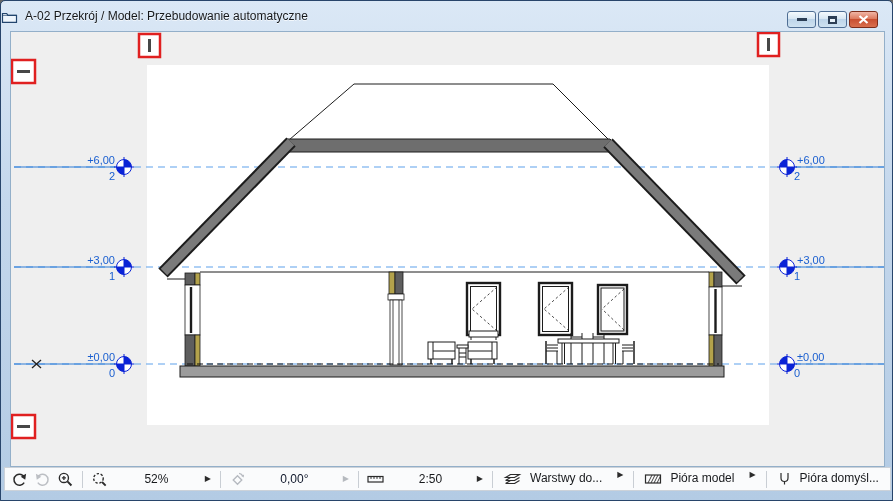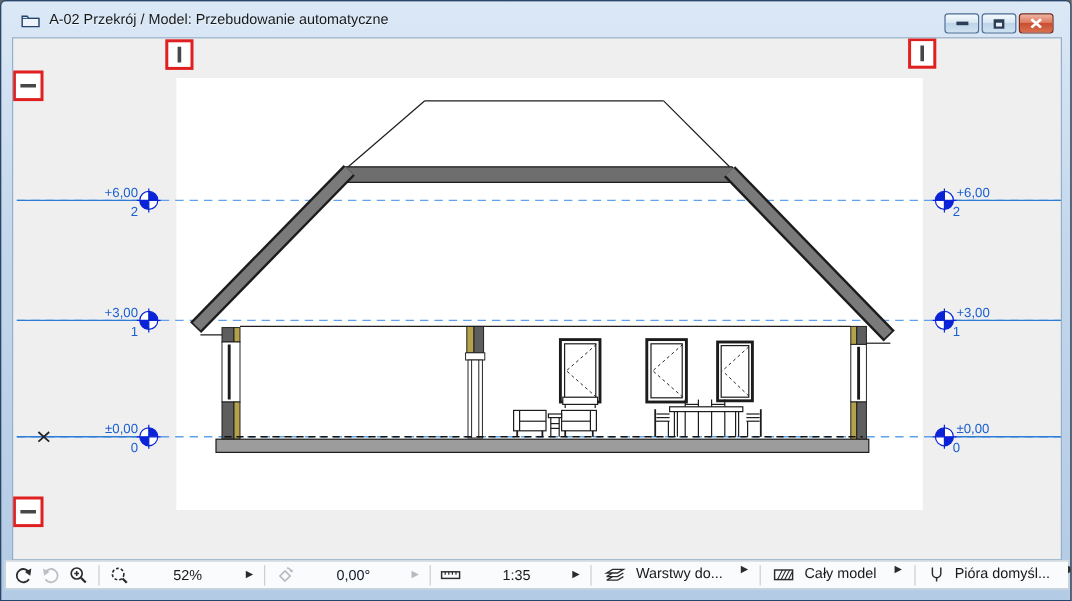--- a/index.html
+++ b/index.html
@@ -1,18 +1,18 @@
 <!DOCTYPE html>
 <html><head>
 <meta charset="utf-8">
 <style>
   html,body{margin:0;padding:0;background:#666;font-family:"Liberation Sans",sans-serif;}
   .window{position:relative;width:893px;height:501px;background:linear-gradient(180deg,#dbe8f6 0%,#c4d7ec 40%,#b3cbe4 100%);
     border:1px solid #28456b;box-sizing:border-box;border-radius:5px 5px 0 0;overflow:hidden;}
-  .titlebar{position:absolute;left:0;top:0;width:100%;height:30px;display:flex;align-items:center;padding-left:16px;box-sizing:border-box;}
+  .titlebar{position:absolute;left:0;top:0;width:100%;height:30px;display:flex;align-items:center;padding-left:0;box-sizing:border-box;}
   .title-text{font-size:12px;color:#14171a;margin-left:7px;white-space:nowrap;text-shadow:0 1px 0 rgba(255,255,255,.7);}
   .win-buttons{position:absolute;right:14px;top:10px;display:flex;gap:2px;}
   .win-btn{width:29px;height:17px;border:1px solid #4f6e94;border-radius:3px;display:flex;align-items:center;justify-content:center;
     background:linear-gradient(180deg,#f5fafd 0%,#d8e7f3 45%,#bdd4e9 50%,#cfe2f1 100%);box-sizing:border-box;cursor:default;}
   .win-btn.close{background:linear-gradient(180deg,#f0b5a5 0%,#dd7a5f 45%,#c94f31 50%,#d96f4e 100%);border-color:#7c2c1a;}
   .glyph-min{width:10px;height:3px;background:#2c3e55;}
   .glyph-restore{width:9px;height:8px;border:2px solid #2c3e55;border-top-width:3px;box-sizing:border-box;background:#e8f2fa;}
   .content{position:absolute;left:9px;top:30px;width:875px;height:436px;background:#efefef;border:1px solid #93afc9;box-sizing:border-box;}
   .content svg{display:block;}
   .toolbar{position:absolute;left:3px;top:466px;width:887px;height:23px;background:#fafbfc;border:1px solid #ccd2d9;box-sizing:border-box;
@@ -310,38 +310,38 @@
       <span class="arrow disabled">▶</span>
     </div>
     <div class="tb-sep"></div>
     <div class="tb-icon">
       <svg width="19" height="16" viewBox="0 0 18 16">
         <rect x="1.5" y="5.5" width="15" height="5.5" fill="none" stroke="#2b2b2b" stroke-width="1.2"></rect>
         <path d="M4.5 5.5 v2.4 M7.5 5.5 v2.4 M10.5 5.5 v2.4 M13.5 5.5 v2.4" stroke="#2b2b2b" stroke-width="1"></path>
       </svg>
     </div>
     <div class="tb-field" style="width:92px">
-      <span class="val" style="flex:1">1:35</span>
+      <span class="val" style="flex:1">2:50</span>
       <span class="arrow">▶</span>
     </div>
     <div class="tb-sep"></div>
     <div class="tb-group">
       <svg width="19" height="16" viewBox="0 0 18 16">
         <path d="M2 6.5 L7 3.5 H16 L11 6.5 Z M2 9.5 L7 6.5 M11 9.5 L16 6.5 M2 9.5 H11 M2 12.5 L7 9.5 M11 12.5 L16 9.5 M2 12.5 H11" fill="none" stroke="#2b2b2b" stroke-width="1.1"></path>
       </svg>
       <span>Warstwy do...</span>
       <span class="arrow">▶</span>
     </div>
     <div class="tb-sep"></div>
     <div class="tb-group">
       <svg width="18" height="16" viewBox="0 0 18 16">
         <rect x="1.5" y="4" width="15" height="8" fill="none" stroke="#2b2b2b" stroke-width="1.2"></rect>
         <path d="M4 12 L8 4 M7 12 L11 4 M10 12 L14 4 M13 12 L16.5 5" stroke="#2b2b2b" stroke-width="0.9"></path>
       </svg>
-      <span>Cały model</span>
+      <span>Pióra model</span>
       <span class="arrow">▶</span>
     </div>
     <div class="tb-sep"></div>
     <div class="tb-group">
       <svg width="15" height="16" viewBox="0 0 14 16">
         <path d="M3.5 2 V7 a3.5 3.5 0 0 0 7 0 V2" fill="none" stroke="#2b2b2b" stroke-width="1.2"></path>
         <line x1="7" y1="10.5" x2="7" y2="13.5" stroke="#2b2b2b" stroke-width="1.2"></line>
       </svg>
       <span>Pióra domyśl...</span>
       <span class="arrow">▶</span>

